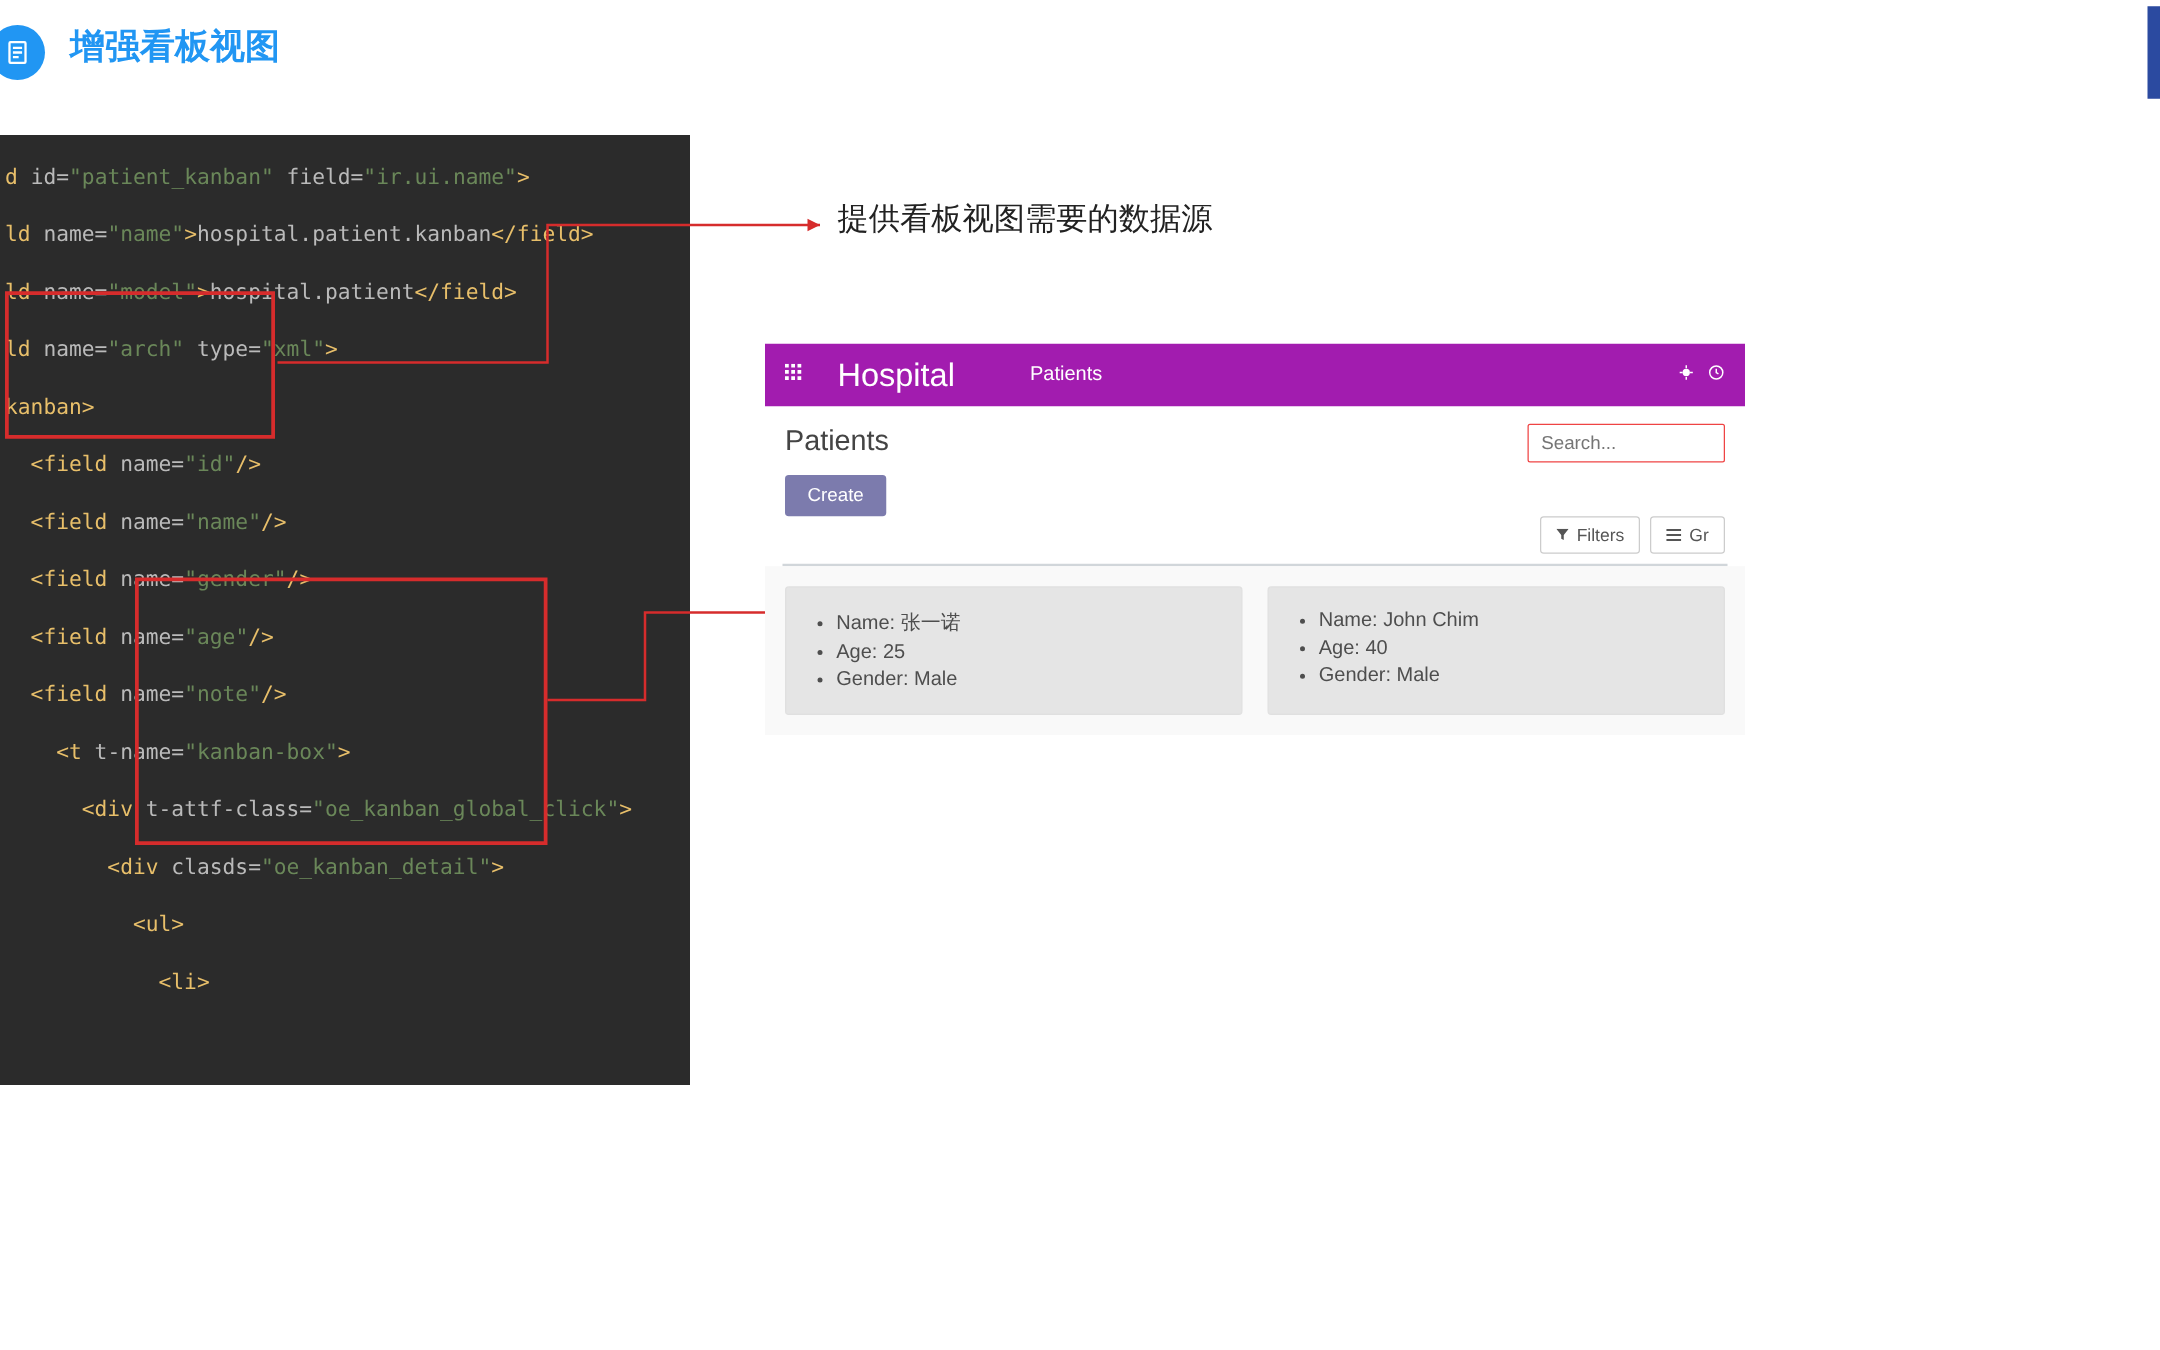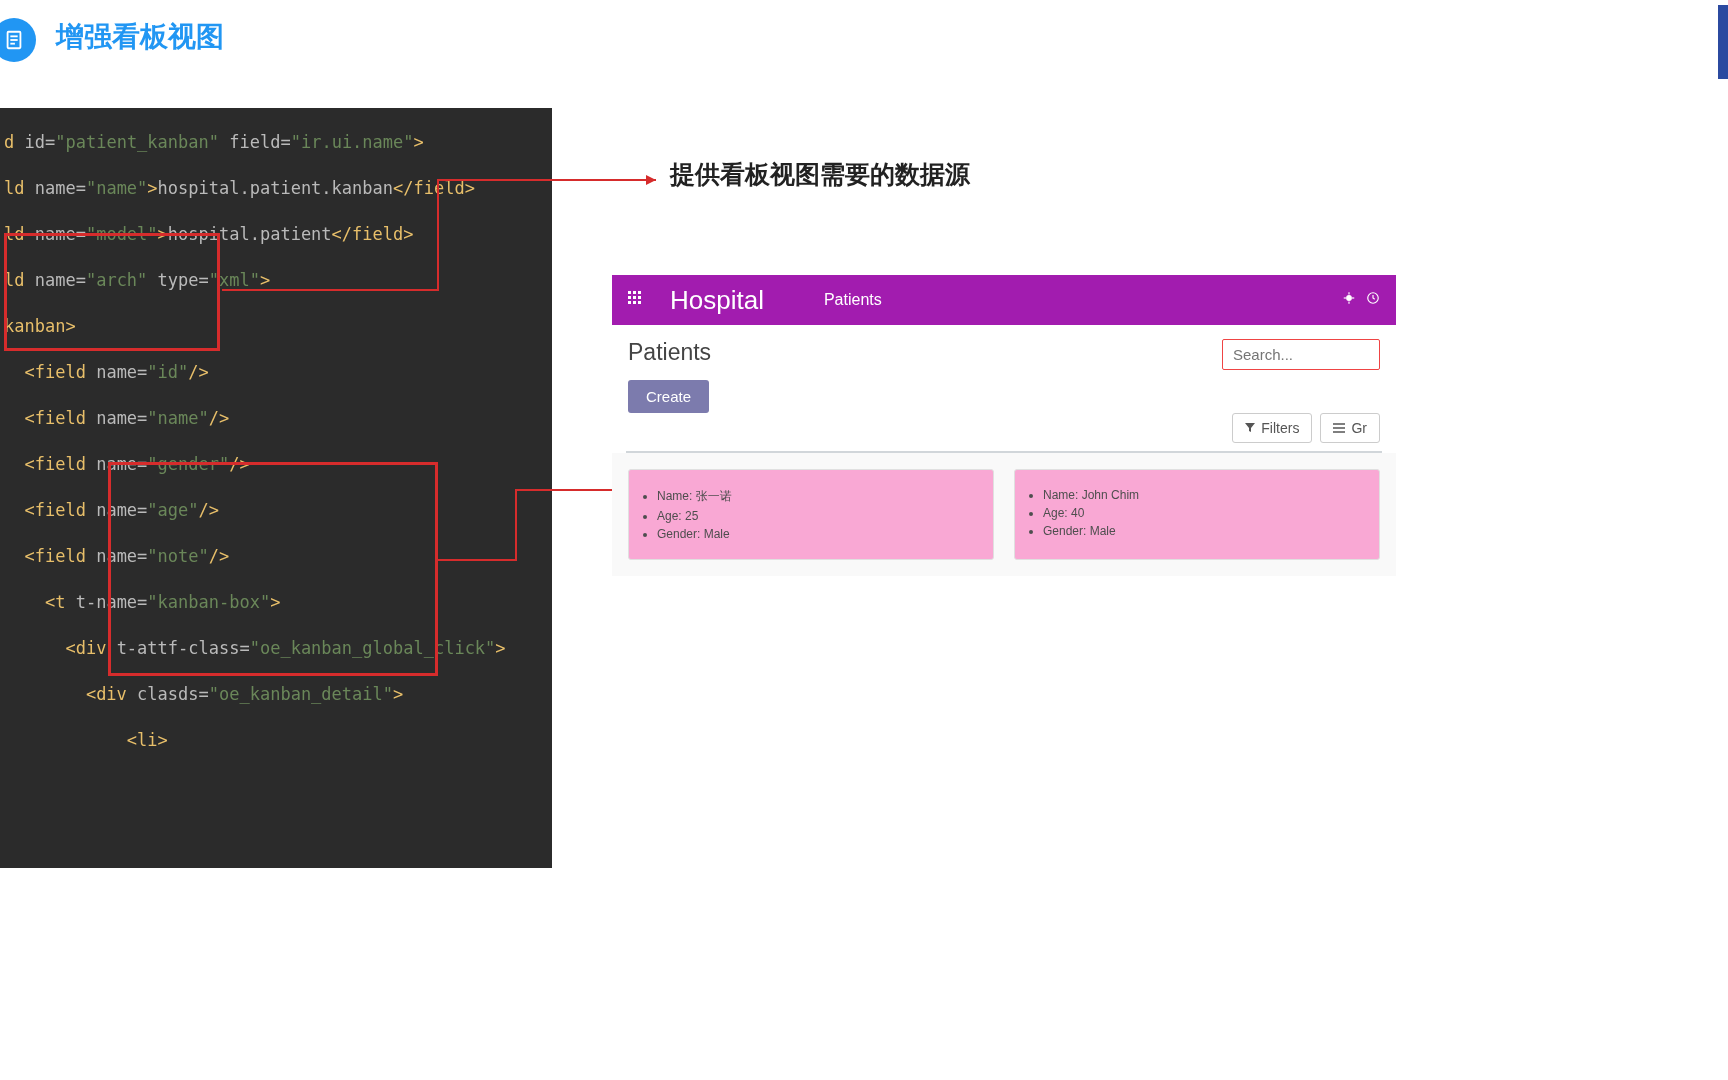--- a/index.html
+++ b/index.html
@@ -8,21 +8,21 @@
     height: 1080px;
     font-family: "Microsoft YaHei", -apple-system, Arial, sans-serif;
     background: #fff;
     position: relative;
     overflow: hidden;
   }
   
   .header {
     padding: 18px 0 18px 0;
     display: flex;
-    align-items: flex-start;
+    align-items: flex-end;
   }
   .header-icon {
     width: 44px; height: 44px;
     background: #2196f3;
     border-radius: 50%;
     margin-right: 12px;
     margin-left: 0;
     display: flex; align-items: center; justify-content: center;
     color: #fff; font-size: 22px;
     flex-shrink: 0;
@@ -72,21 +72,20 @@
     width: 330px; height: 214px;
     border: 3px solid #d62c2c;
     pointer-events: none;
   }
   
   .anno1 {
     position: absolute;
     left: 670px; top: 158px;
     font-size: 25px;
     color: #222;
-    font-weight: bold;
   }
   
   .app {
     position: absolute;
     left: 612px; top: 275px;
     width: 784px;
     background: #fff;
   }
   .app-nav {
     height: 50px;
@@ -139,26 +138,26 @@
     gap: 6px;
   }
   .app-separator { height: 2px; background: #d1d6da; margin: 0 14px; }
   .kanban-area {
     padding: 16px;
     display: flex;
     gap: 20px;
     background: #f9f9f9;
   }
   .kanban-card {
-    background: #f9a8d4;
+    background: #e5e5e5;
     border: 1px solid #e0e0e0;
     border-radius: 3px;
-    padding: 14px 4px;
+    padding: 14px 16px;
     width: 390px;
-    font-size: 12px;
+    font-size: 16px;
     color: #4e4e4e;
   }
   .kanban-card ul { list-style: disc; padding-left: 24px; }
   .kanban-card li { margin: 4px 0; }
   
   .ribbon {
     position: absolute;
     right: -318px; top: 5px;
     width: 328px; height: 74px;
     background: #2b4aa0;
@@ -188,20 +187,21 @@
 <span class="line"><span class="tag">ld</span> <span class="attr">name=</span><span class="val">"arch"</span> <span class="attr">type=</span><span class="val">"<span>xml</span>"</span><span class="tag">&gt;</span></span>
 <span class="line"><span class="tag">kanban&gt;</span></span>
 <span class="line">  <span class="tag">&lt;field</span> <span class="attr">name=</span><span class="val">"<span>id</span>"</span><span class="tag">/&gt;</span></span>
 <span class="line">  <span class="tag">&lt;field</span> <span class="attr">name=</span><span class="val">"<span>name</span>"</span><span class="tag">/&gt;</span></span>
 <span class="line">  <span class="tag">&lt;field</span> <span class="attr">name=</span><span class="val">"<span>gender</span>"</span><span class="tag">/&gt;</span></span>
 <span class="line">  <span class="tag">&lt;field</span> <span class="attr">name=</span><span class="val">"<span>age</span>"</span><span class="tag">/&gt;</span></span>
 <span class="line">  <span class="tag">&lt;field</span> <span class="attr">name=</span><span class="val">"<span>note</span>"</span><span class="tag">/&gt;</span></span>
 <span class="line">    <span class="tag">&lt;t</span> <span class="attr">t-name=</span><span class="val">"<span>kanban-box</span>"</span><span class="tag">&gt;</span></span>
 <span class="line">      <span class="tag">&lt;div</span> <span class="attr">t-attf-class=</span><span class="val">"<span>oe_kanban_global_click</span>"</span><span class="tag">&gt;</span></span>
 <span class="line">        <span class="tag">&lt;div</span> <span class="attr">clasds=</span><span class="val">"<span>oe_kanban_detail</span>"</span><span class="tag">&gt;</span></span>
+<span class="line">          <span class="tag">&lt;ul&gt;</span></span>
 <span class="line">            <span class="tag">&lt;li&gt;</span></span>
 <span class="line">               </span>
 
 
 
 
 
 
 
 

